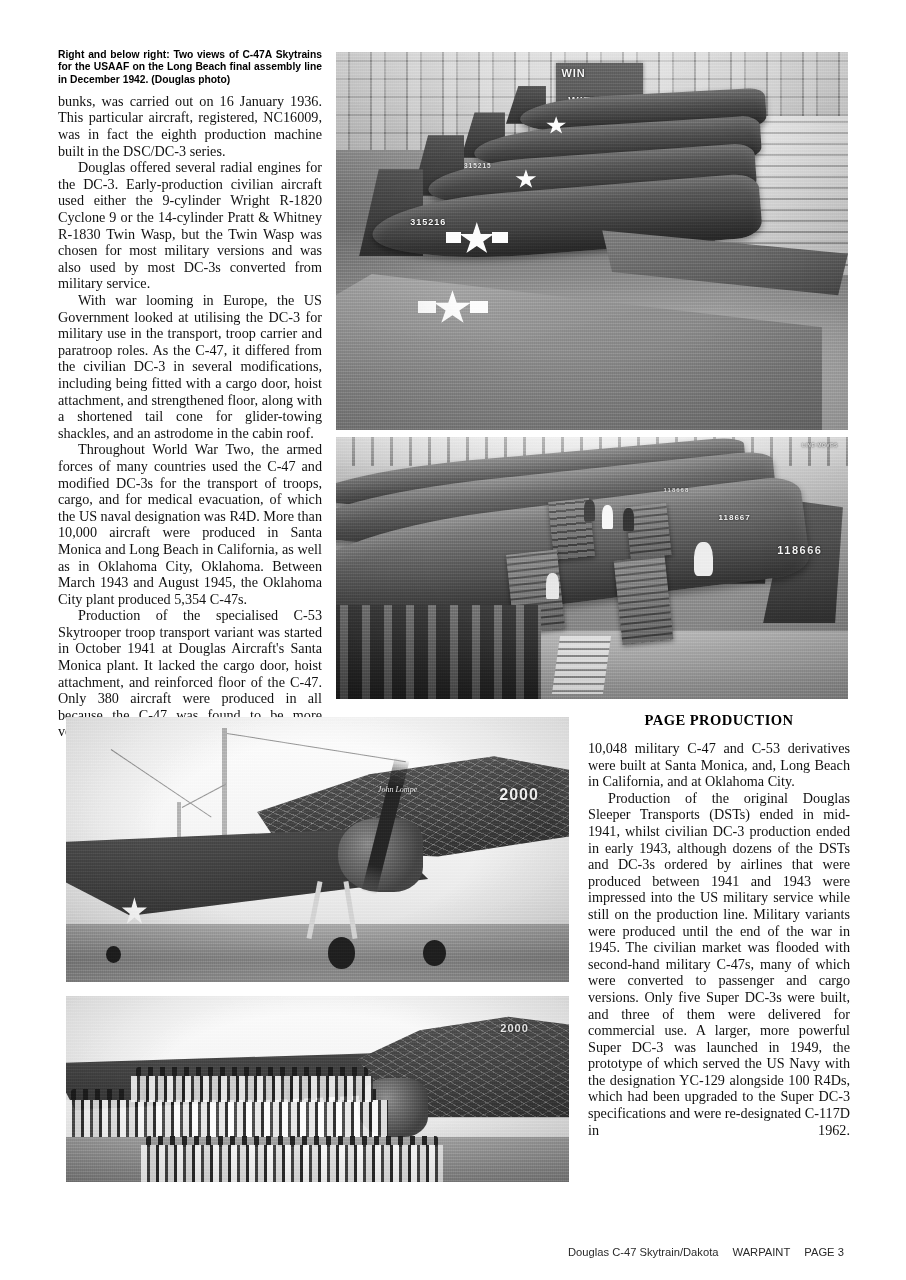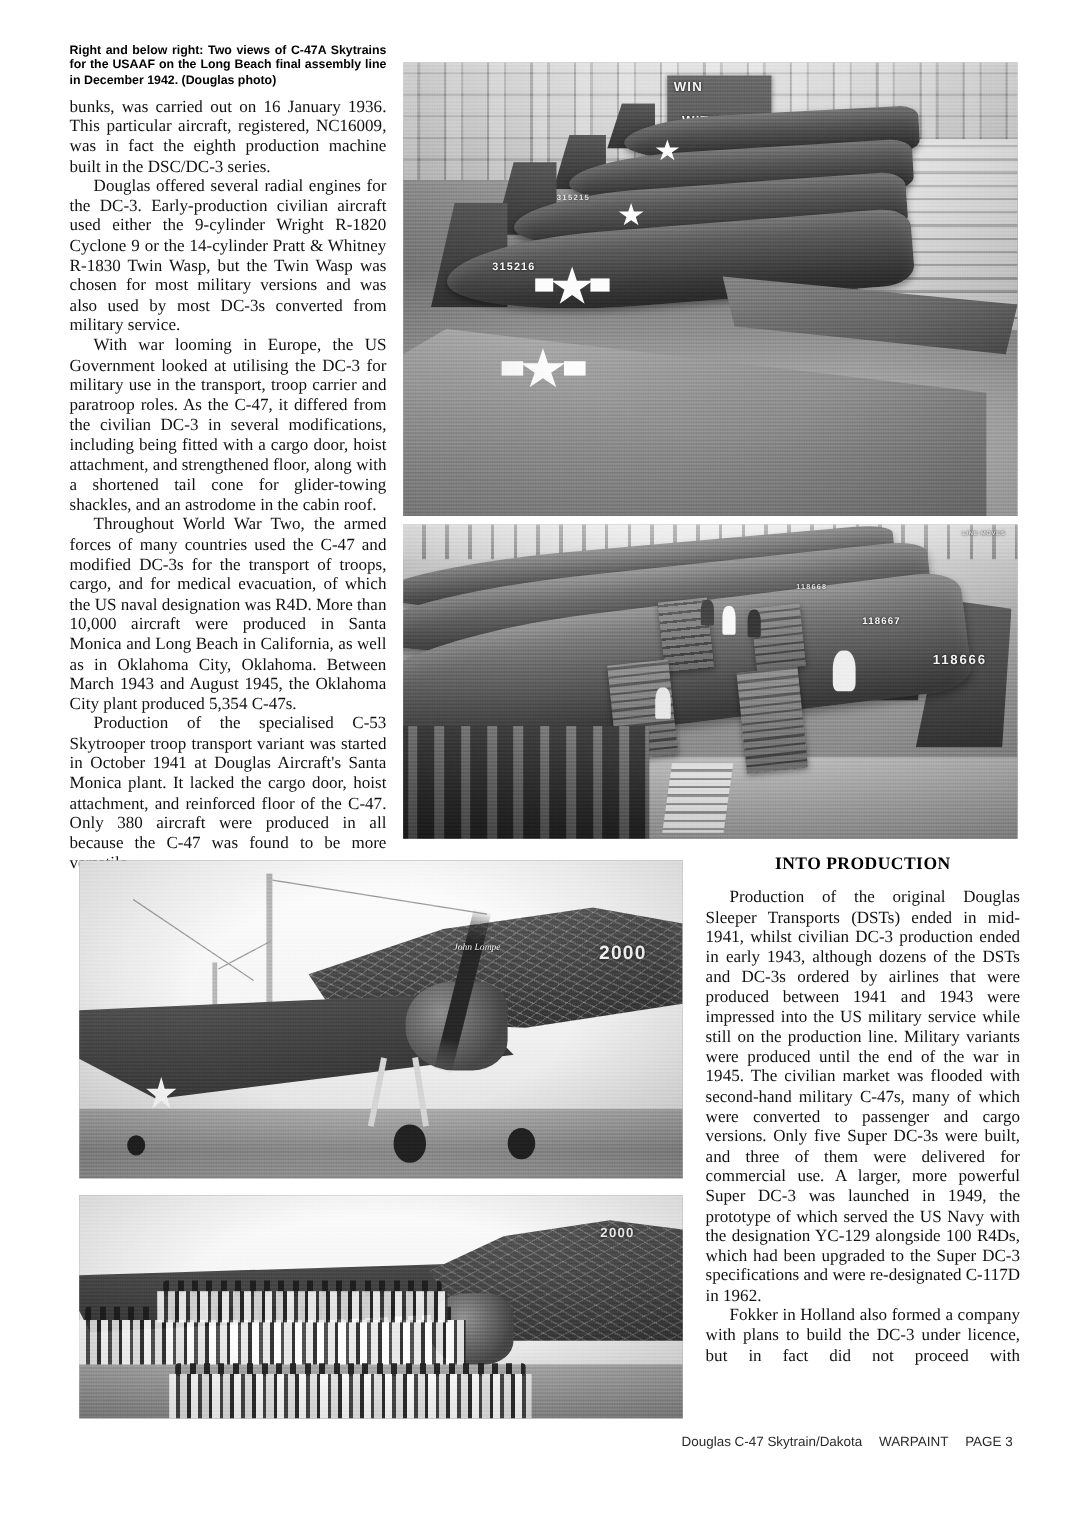--- a/index.html
+++ b/index.html
@@ -50,38 +50,38 @@
     font-weight: bold;
     font-size: 14.6px;
     letter-spacing: 0.4px;
     text-align: center;
     color: #000;
   }
 
   
   #col-left-top {
     position: absolute;
-    left: 58px; top: 37px; width: 264px;
+    left: 58px; top: 49px; width: 264px;
   }
   #caption-top { margin-bottom: 7px; }
 
   #col-right-lower {
     position: absolute;
     left: 588px; top: 712px; width: 262px;
   }
   #intoproduction-head { margin-bottom: 11px; }
 
   #caption-bottom {
     position: absolute;
     left: 588px; top: 1166px; width: 263px;
   }
 
   #footer {
     position: absolute;
-    left: 568px; top: 1196px; width: 290px;
+    left: 568px; top: 1246px; width: 290px;
     font-family: "Liberation Sans", sans-serif;
     font-size: 11.2px;
     color: #2a2a2a;
     white-space: nowrap;
   }
   #footer .sep { display: inline-block; width: 14px; }
 
   
   .photo {
     position: absolute;
@@ -506,24 +506,24 @@
     <div class="heads" style="left:16%;top:75%;width:58%;height:6%;"></div>
     <div class="crowd-row" style="left:15%;top:80%;width:60%;height:20%;"></div>
 
     <div class="nose4">2000</div>
 
     <div class="vignette"></div>
     <div class="grain"></div>
   </div>
 
   <div id="col-right-lower">
-    <div class="section-head" id="intoproduction-head">INTO PRODUCTION</div>
+    <div class="section-head" id="intoproduction-head">PAGE PRODUCTION</div>
     <div class="body-col">
+      <p class="noindent">10,048 military C-47 and C-53 derivatives were built at Santa Monica, and, Long Beach in California, and at Oklahoma City.</p>
       <p>Production of the original Douglas Sleeper Transports (DSTs) ended in mid-1941, whilst civilian DC-3 production ended in early 1943, although dozens of the DSTs and DC-3s ordered by airlines that were produced between 1941 and 1943 were impressed into the US military service while still on the production line. Military variants were produced until the end of the war in 1945. The civilian market was flooded with second-hand military C-47s, many of which were converted to passenger and cargo versions. Only five Super DC-3s were built, and three of them were delivered for commercial use. A larger, more powerful Super DC-3 was launched in 1949, the prototype of which served the US Navy with the designation YC-129 alongside 100 R4Ds, which had been upgraded to the Super DC-3 specifications and were re-designated C-117D in 1962.</p>
-      <p>Fokker in Holland also formed a company with plans to build the DC-3 under licence, but in fact did not proceed with</p>
     </div>
   </div>
 
 
   <div id="footer">
     <span>Douglas C-47 Skytrain/Dakota</span><span class="sep"></span><span>WARPAINT</span><span class="sep"></span><span>PAGE 3</span>
   </div>
 
 </div>
 

